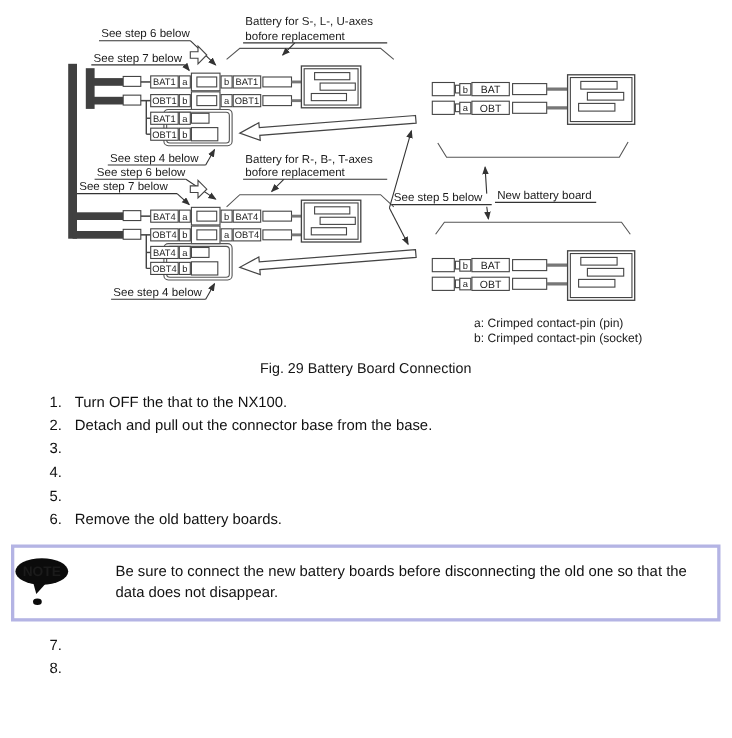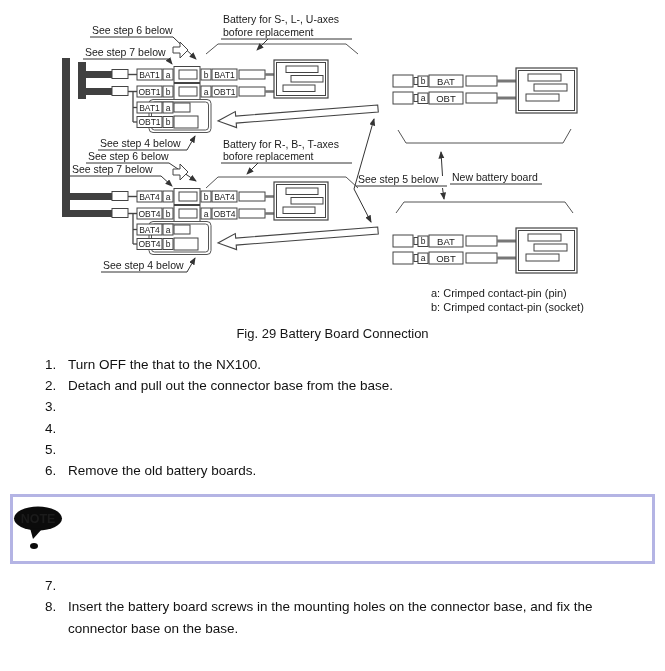--- a/index.html
+++ b/index.html
@@ -311,26 +311,26 @@
   </div>
 
   
   <div class="note-box">
     <svg class="note-icon" viewBox="0 0 50 46">
       <ellipse cx="25" cy="12.5" rx="24" ry="12" fill="#0b0b0b"></ellipse>
       <text x="25" y="17" text-anchor="middle" fill="#ffffff" font-size="12.5" font-weight="bold" font-family="Liberation Sans, sans-serif">NOTE</text>
       <polygon points="17,22 29,23 20,33" fill="#0b0b0b"></polygon>
       <ellipse cx="21" cy="40" rx="4" ry="3" fill="#0b0b0b"></ellipse>
     </svg>
+    <div class="note-text">Be sure to connect the new battery boards before disconnecting the old one so that the data does not disappear.</div>
   </div>
 
   
   <div class="steps2 steps">
     <div class="step">
       <div class="step-num">7.</div>
     </div>
     <div class="step">
       <div class="step-num">8.</div>
-      <div class="step-text">Insert the battery board screws in the mounting holes on the connector base, and fix the connector base on the base.</div>
     </div>
   </div>
 
 </div>
 
 </body></html>

